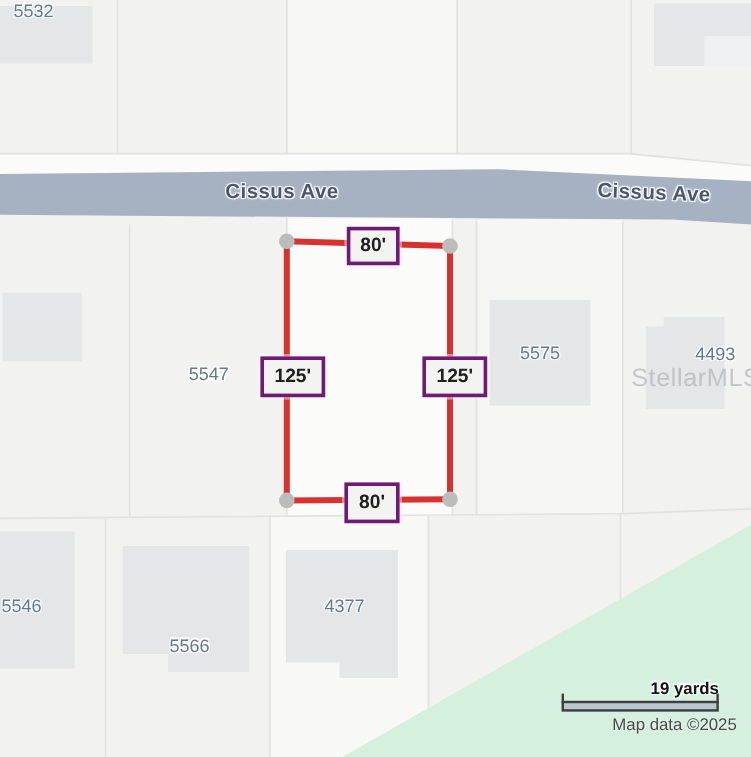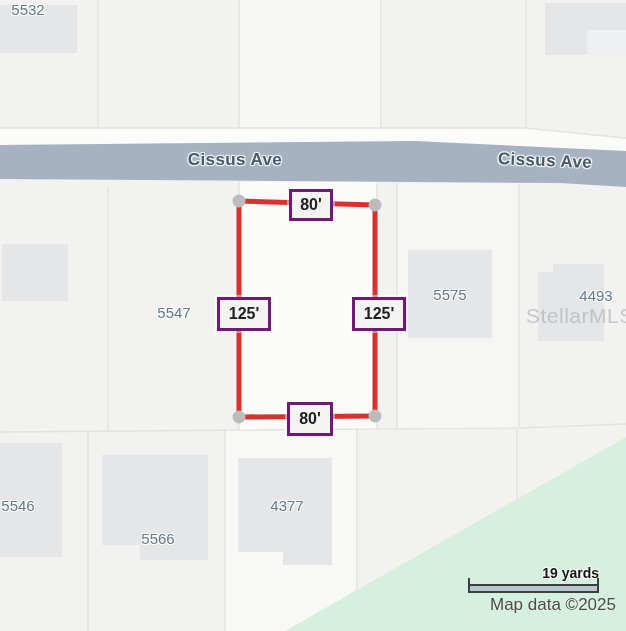--- a/index.html
+++ b/index.html
@@ -50,21 +50,21 @@
     position:absolute;left:468px;top:584px;width:127px;height:5px;z-index:7;
     background:#b9c7d1;border:2px solid #3f3f3f;
   }
   .scale-bar::before,.scale-bar::after{
     content:"";position:absolute;top:-8px;width:2px;height:8px;background:#3f3f3f;
   }
   .scale-bar::before{left:-2px;}
   .scale-bar::after{right:-2px;}
   .attribution{
     position:absolute;left:490px;top:595px;width:124px;z-index:7;
-    text-align:right;font-size:17px;color:#4a4a4a;white-space:nowrap;
+    text-align:right;font-size:14px;color:#4a4a4a;white-space:nowrap;
     text-shadow:0 0 2px rgba(255,255,255,.8);
   }
 </style>
 </head>
 <body>
 
 <div id="map">
 
   <svg class="layer-base" width="626" height="631">
 

